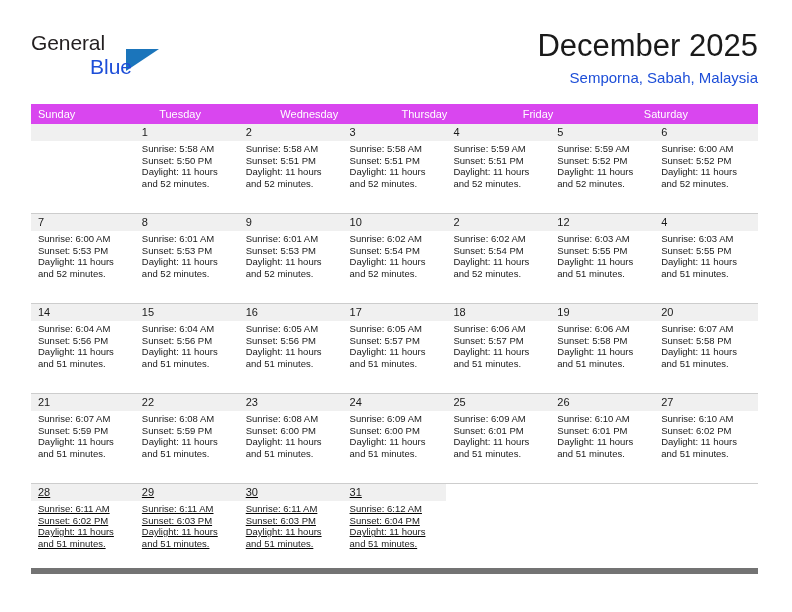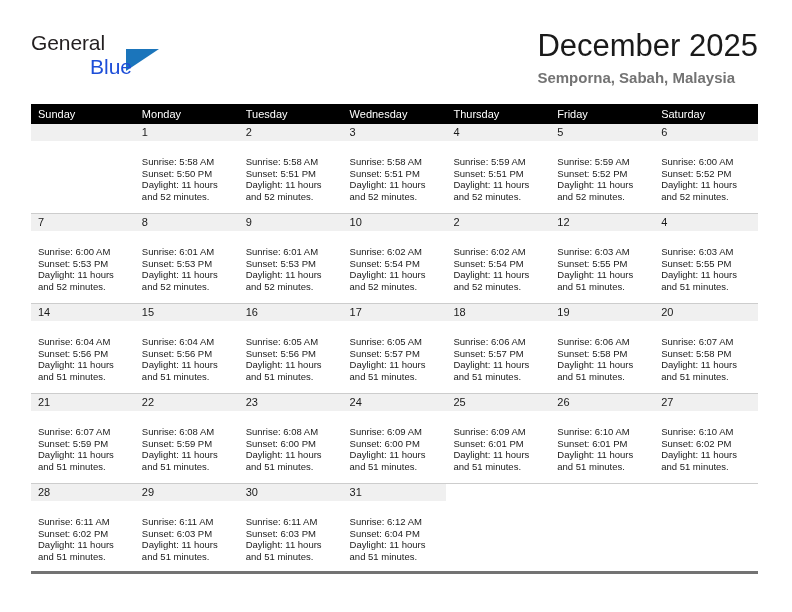--- a/index.html
+++ b/index.html
@@ -63,71 +63,72 @@
     width: 0;
     height: 0;
     border-left: 33px solid #1b75bb;
     border-bottom: 22px solid transparent;
   }
 
   .title-block {
     position: absolute;
     right: 34px;
     top: 28px;
-    text-align: left;
+    text-align: right;
   }
   .month-title {
     font-size: 31px;
     font-weight: normal;
     color: #1a1a1a;
     line-height: 36px;
     white-space: nowrap;
   }
   .location-title {
     margin-top: 5px;
     font-size: 15px;
-    font-weight: bold;
-    color: #737373;
+    font-weight: normal;
+    color: #1d4ed8;
     line-height: 18px;
     white-space: nowrap;
   }
 
   
   .calendar {
     position: absolute;
     left: 31px;
     top: 104px;
     width: 727px;
   }
   .weekday-row {
     display: flex;
     width: 727px;
     height: 20px;
-    background: #000000;
+    background: #d946ef;
   }
   .weekday-cell {
     flex: 1 1 0;
     color: #ffffff;
     font-size: 11px;
     line-height: 20px;
     padding-left: 7px;
     box-sizing: border-box;
     white-space: nowrap;
     overflow: hidden;
   }
 
   .week-row {
     display: flex;
     width: 727px;
     height: 90px;
     border-bottom: 1px solid #cdcdcd;
     box-sizing: border-box;
   }
   .week-row:last-child {
-    border-bottom: 3px solid #737373;
+    border-bottom: 6px solid #737373;
+    text-decoration: underline;
   }
   .day-cell {
     flex: 1 1 0;
     box-sizing: border-box;
     position: relative;
     overflow: hidden;
   }
   .day-number {
     height: 17px;
     background: #f0f0f0;
@@ -137,21 +138,21 @@
     color: #1a1a1a;
     box-sizing: border-box;
   }
   .day-cell.empty .day-number {
     background: #f0f0f0;
   }
   .day-cell.blank .day-number {
     background: transparent;
   }
   .day-info {
-    padding: 15px 5px 0 7px;
+    padding: 2px 5px 0 7px;
     font-size: 9.5px;
     line-height: 11.6px;
     color: #1a1a1a;
   }
   .day-info div {
     white-space: nowrap;
   }
 </style>
 </head>
 <body>
@@ -170,21 +171,20 @@
       <div class="month-title">December 2025</div>
       <div class="location-title">Semporna, Sabah, Malaysia</div>
     </div>
 
   </div>
 
   <div class="calendar">
 
     <div class="weekday-row">
       <div class="weekday-cell">Sunday</div>
-      <div class="weekday-cell">Monday</div>
       <div class="weekday-cell">Tuesday</div>
       <div class="weekday-cell">Wednesday</div>
       <div class="weekday-cell">Thursday</div>
       <div class="weekday-cell">Friday</div>
       <div class="weekday-cell">Saturday</div>
     </div>
 
     <div class="week-row">
       <div class="day-cell empty">
         <div class="day-number"></div>

